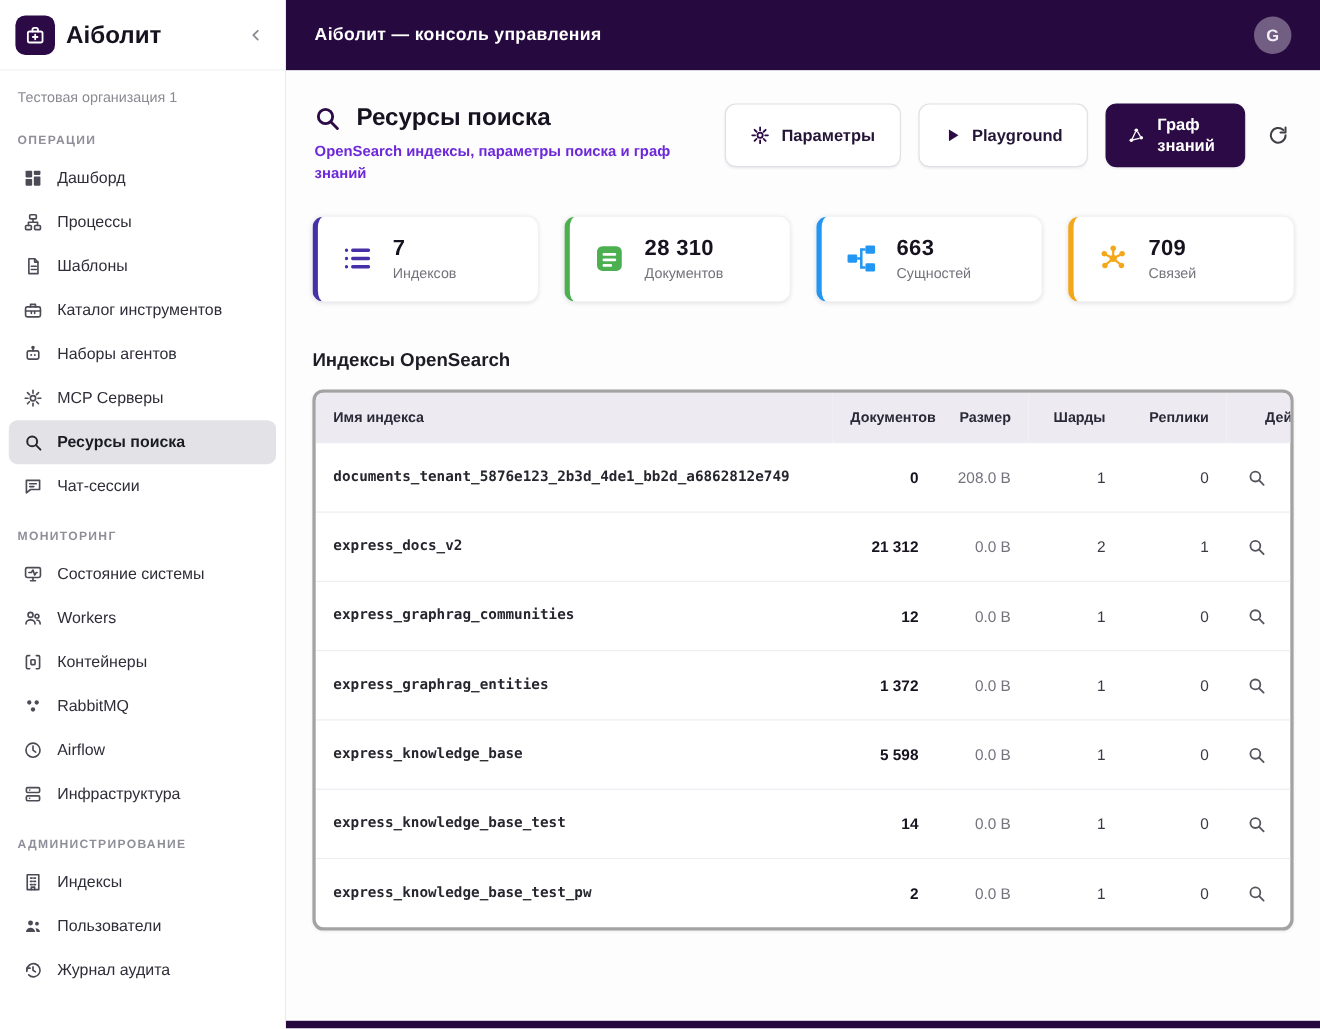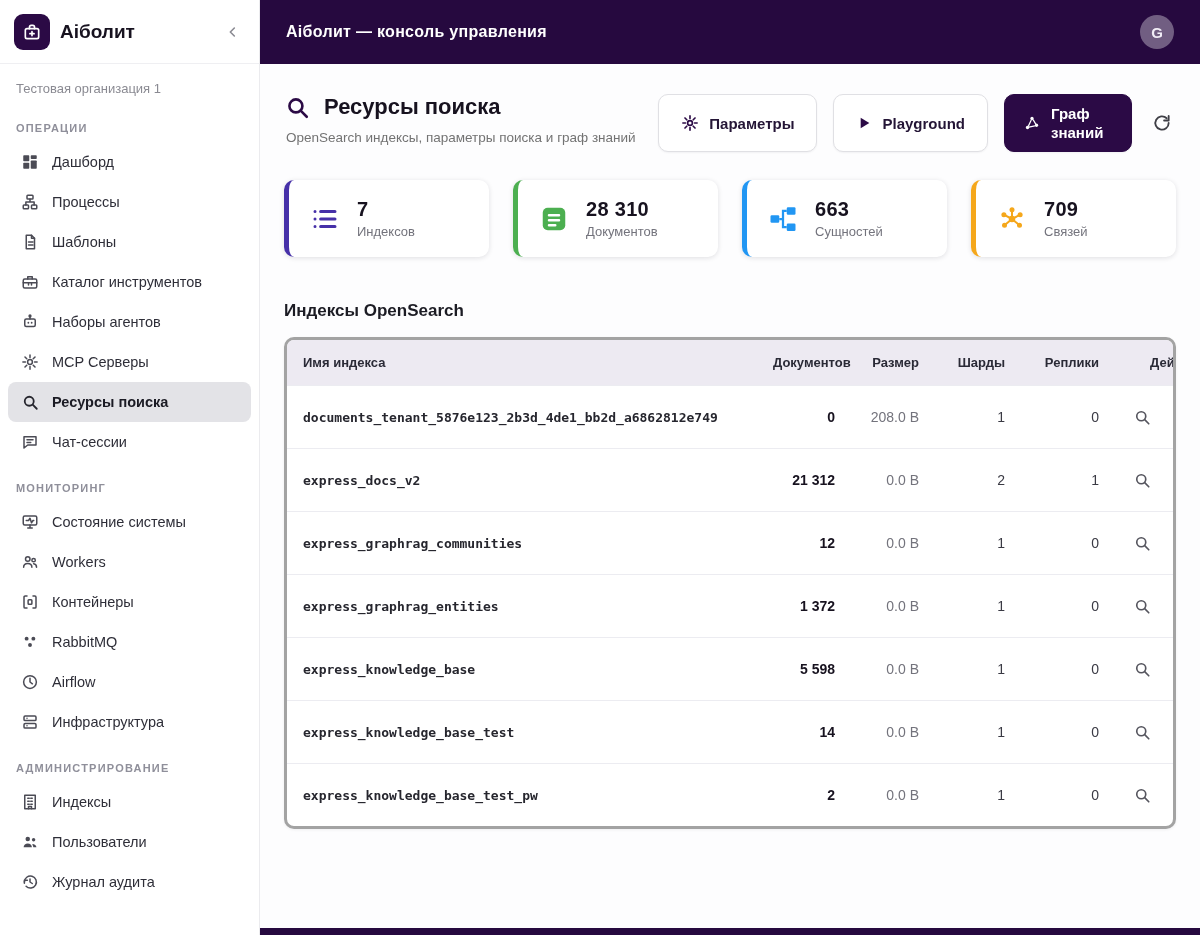--- a/index.html
+++ b/index.html
@@ -4,42 +4,42 @@
 <style>
   * { box-sizing: border-box; margin: 0; padding: 0; }
   html,body { width:1200px; height:935px; overflow:hidden; }
   body { font-family:"Liberation Sans", sans-serif; background:#fff; color:#1d1d26; }
   .app { display:flex; width:1200px; height:935px; }
 
   
   .sidebar { width:260px; min-width:260px; background:#fff; border-right:1px solid #ebebee; display:flex; flex-direction:column; overflow:hidden; }
   .sidebar-header { height:64px; display:flex; align-items:center; gap:10px; padding:0 14px; border-bottom:1px solid #efeff2; }
   .logo-box { width:36px; height:36px; border-radius:9px; background:#2b0a45; display:grid; place-items:center; color:#fff; flex:none; }
-  .logo-title { font-size:19px; font-weight:700; color:#17121f; flex:1; }
+  .logo-title { font-size:22px; font-weight:700; color:#17121f; flex:1; }
   .collapse-btn { background:none; border:none; color:#8a8a92; cursor:pointer; display:grid; place-items:center; width:24px; height:24px; }
   .org-row { padding:17px 16px 6px; color:#8a8a92; font-size:13px; }
   .section-label { padding:20px 16px 8px; font-size:11px; letter-spacing:1.2px; color:#8f8f9a; font-weight:700; }
   .nav-item { display:flex; align-items:center; gap:12px; height:40px; padding:0 12px; margin:0 8px; border-radius:8px; font-size:14.5px; color:#2e2e38; cursor:pointer; white-space:nowrap; }
   .nav-item.active { background:#e3e3e7; font-weight:700; color:#1b1b24; }
   .nicon { width:20px; height:20px; color:#4b4b55; display:grid; place-items:center; flex:none; }
   .nav-item.active .nicon { color:#26262e; }
 
   
   .main-col { flex:1; display:flex; flex-direction:column; min-width:0; }
   .topbar { height:64px; background:#26093f; color:#fff; display:flex; align-items:center; justify-content:space-between; padding:0 26px; flex:none; }
   .topbar-title { font-size:16px; font-weight:600; letter-spacing:.3px; }
   .avatar { width:34px; height:34px; border-radius:50%; background:rgba(255,255,255,.35); color:#f2eef7; font-weight:700; font-size:15px; display:grid; place-items:center; cursor:pointer; }
   .main { flex:1; background:#fdfdfe; padding:30px 24px 0; overflow:hidden; }
   .footer-strip { height:7px; background:#26093f; flex:none; }
 
   
   .title-row { display:flex; justify-content:space-between; align-items:flex-start; }
   .title-line { display:flex; align-items:center; gap:14px; }
   .page-title { font-size:22px; font-weight:800; color:#17121f; }
-  .page-subtitle { margin:8px 0 0 2px; font-size:13.5px; color:#737373; max-width:390px; line-height:1.5; }
+  .page-subtitle { margin:8px 0 0 2px; font-size:13.5px; color:#6d28d9; max-width:390px; line-height:1.5;font-weight:bold; }
   .title-icon { color:#2b0a45; }
   .actions { display:flex; align-items:center; gap:16px; }
   .btn { display:flex; align-items:center; gap:10px; height:58px; padding:0 22px; border:1px solid #e0e0e4; border-radius:10px; background:#fff; font-family:inherit; font-size:15px; font-weight:600; color:#241536; cursor:pointer; box-shadow:0 1px 2px rgba(20,20,40,.05); }
   .btn .bicon { color:#2b0a45; display:grid; place-items:center; }
   .btn-primary { background:#2b0a45; border-color:#2b0a45; color:#fff; padding:0 18px; }
   .btn-primary .bicon { color:#fff; }
   .btn-primary .btn-label { max-width:62px; text-align:left; line-height:1.3; }
   .icon-btn { background:none; border:none; color:#3f3f46; cursor:pointer; display:grid; place-items:center; width:28px; height:28px; }
 
   

